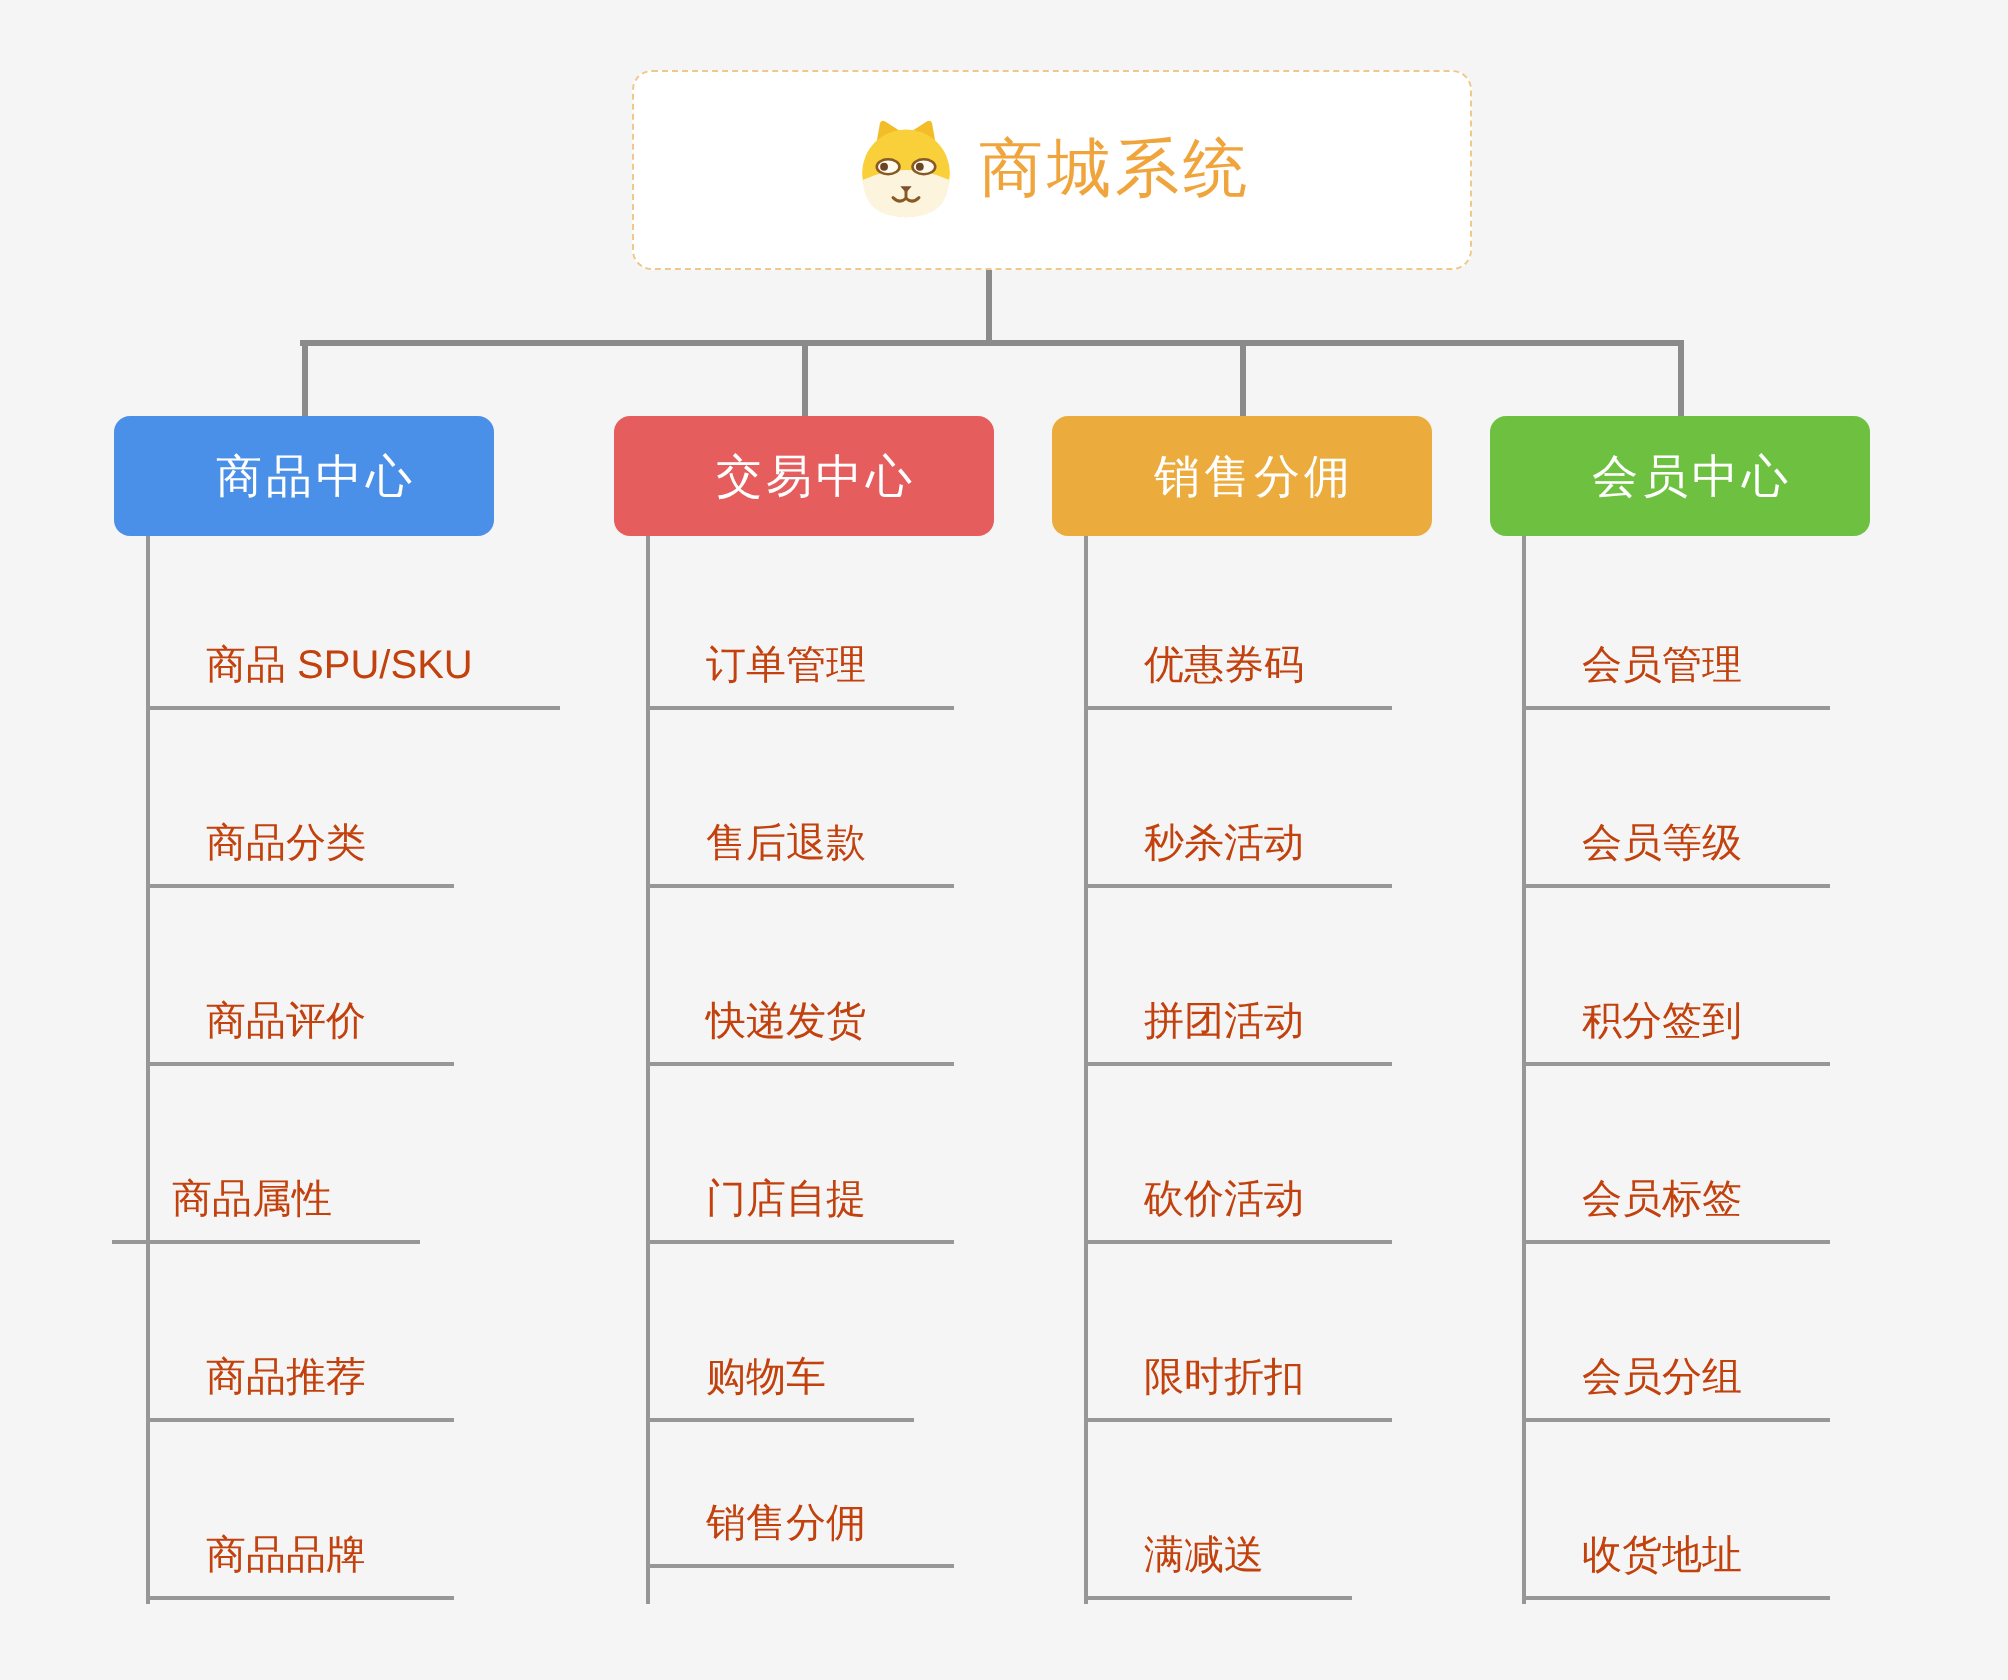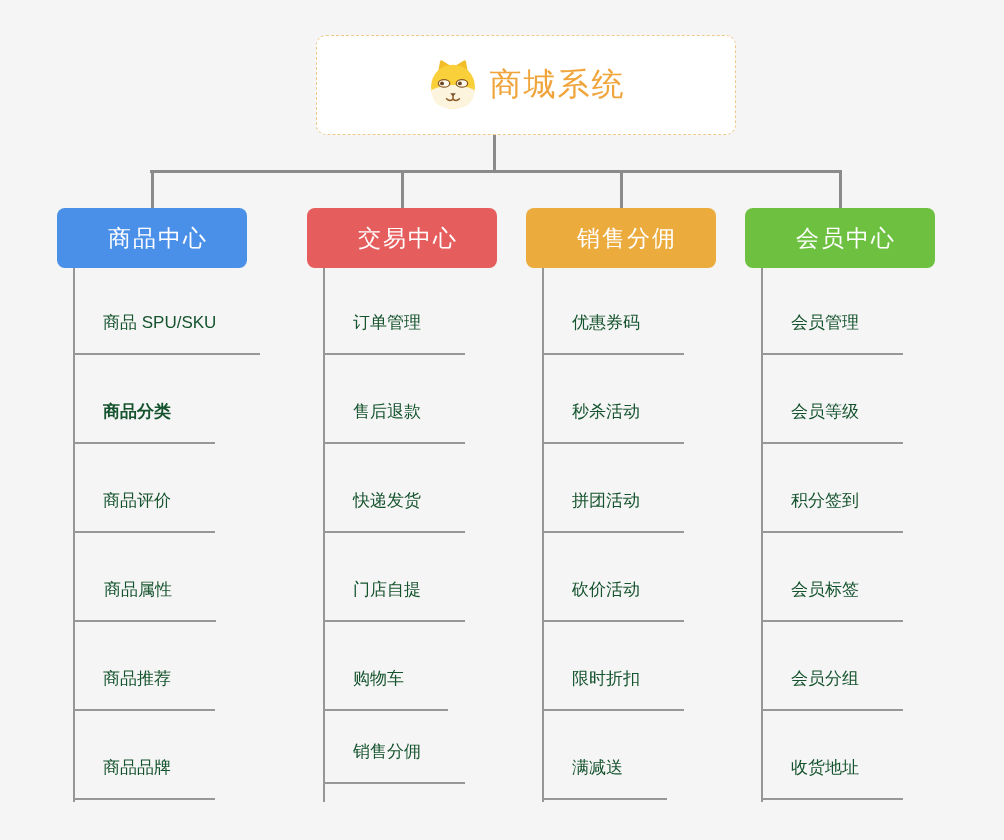--- a/index.html
+++ b/index.html
@@ -37,24 +37,24 @@
     border-radius:8px;display:flex;align-items:center;justify-content:center;
     box-sizing:border-box;cursor:default;padding-left:12px;
   }
   .branch-header span{
     color:#ffffff;font-size:23px;letter-spacing:2px;
   }
 
   
   .leaf{
     position:absolute;height:44px;box-sizing:border-box;
-    display:flex;white-space:nowrap;
+    display:flex;align-items:flex-end;white-space:nowrap;
     border-bottom:2px solid #979797;
     padding:0 44px 7px 30px;
-    font-size:17px;color:#14532d;cursor:default;
+    font-size:20px;color:#c2410c;cursor:default;
   }
 </style>
 </head>
 <body>
 
 <div class="canvas">
 
   <div class="line root-stub"></div>
   <div class="line h-bar"></div>
 
@@ -84,27 +84,27 @@
 
   <div id="branches">
       <div class="line drop" style="left: 150.5px;"></div>
       <div class="branch-header" style="left: 57px; background: rgb(74, 143, 232);">
         <span>商品中心</span>
       </div>
       <div class="line trunk" style="left: 73px;"></div>
       <div class="leaf" style="left: 73px; top: 311px;">
         <span>商品 SPU/SKU</span>
       </div>
-      <div class="leaf" style="left: 73px; top: 400px; font-weight: bold;">
+      <div class="leaf" style="left: 73px; top: 400px;">
         <span>商品分类</span>
       </div>
       <div class="leaf" style="left: 73px; top: 489px;">
         <span>商品评价</span>
       </div>
-      <div class="leaf" style="left: 74px; top: 578px;">
+      <div class="leaf" style="left: 56px; top: 578px;">
         <span>商品属性</span>
       </div>
       <div class="leaf" style="left: 73px; top: 667px;">
         <span>商品推荐</span>
       </div>
       <div class="leaf" style="left: 73px; top: 756px;">
         <span>商品品牌</span>
       </div>
       <div class="line drop" style="left: 400.5px;"></div>
       <div class="branch-header" style="left: 307px; background: rgb(230, 93, 93);">

